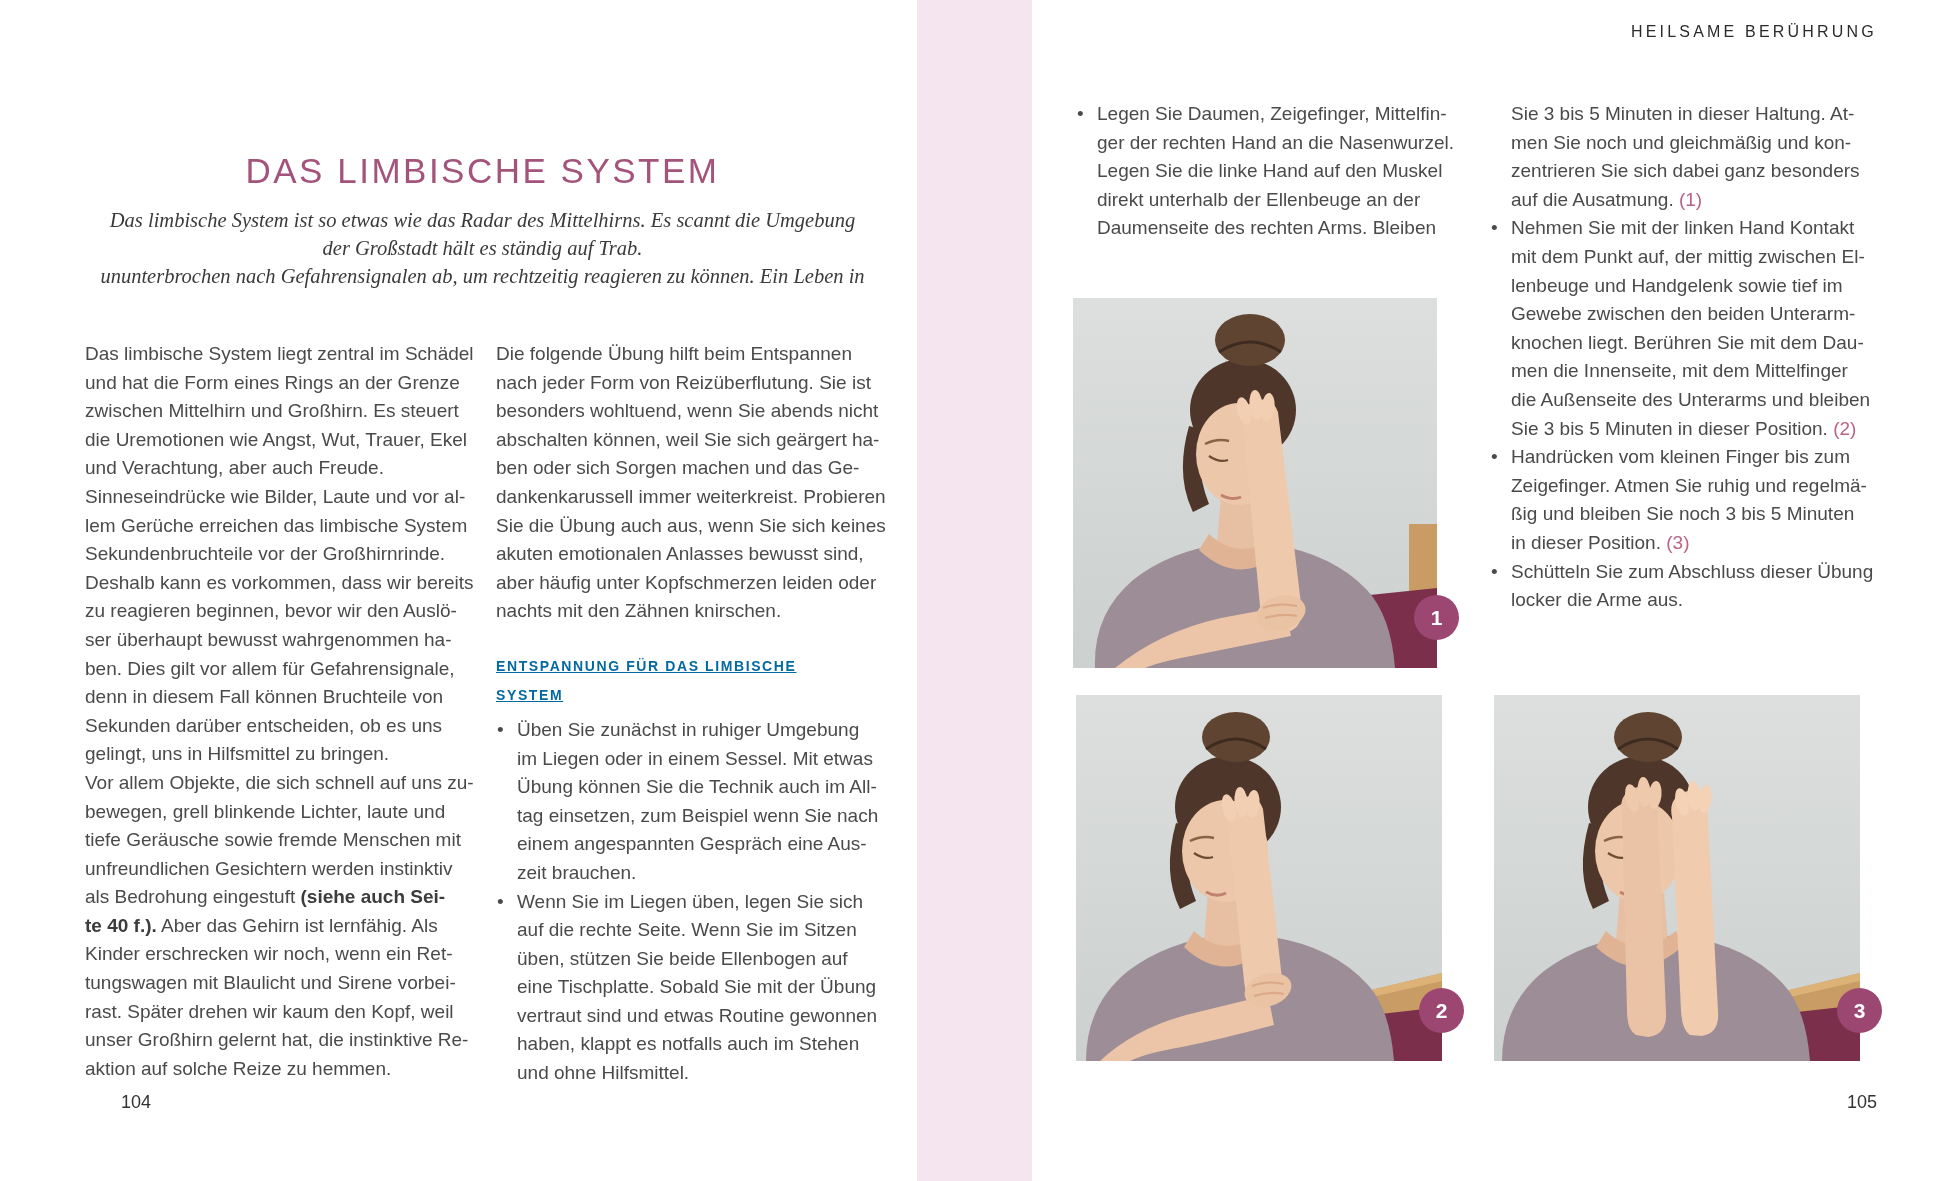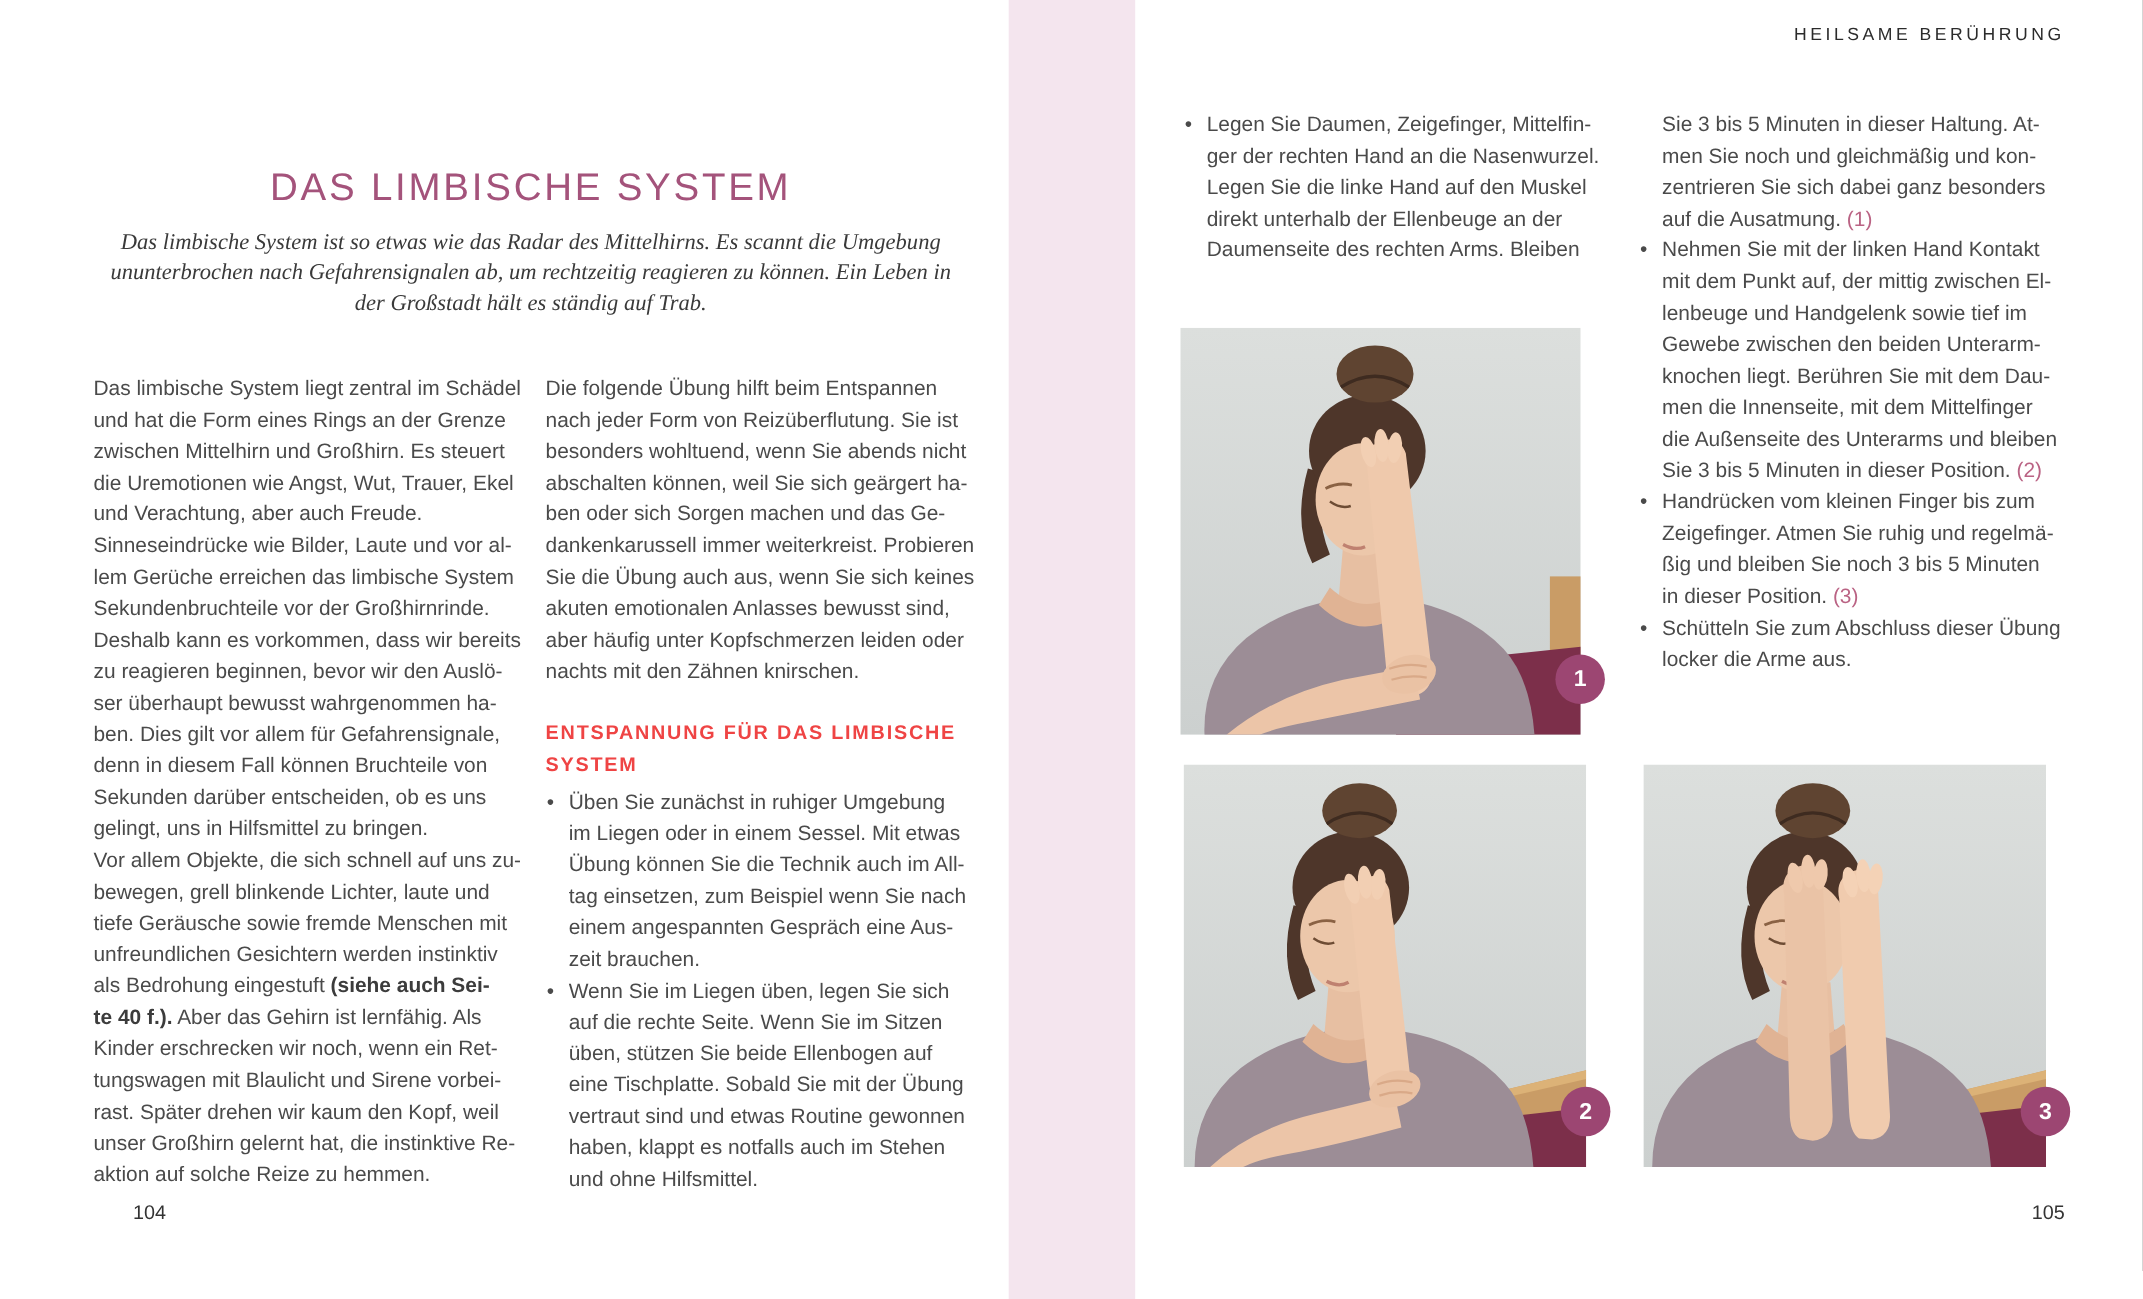--- a/index.html
+++ b/index.html
@@ -17,22 +17,22 @@
 
   .body-col{position:absolute;font-size:19px;line-height:28.6px;color:#4a4a4a;}
   .body-col .line{white-space:nowrap;}
   .line b{color:#3c3c3c;}
   .accent{color:#ba6384;}
   #l-col1{left:85px;top:340px;width:380px;}
   #l-col2{left:496px;top:340px;width:385px;}
   #r-col1{left:1076px;top:100px;width:367px;}
   #r-col2{left:1490px;top:100px;width:387px;}
 
-  .subhead{margin-top:26px;font-size:18px;font-weight:bold;letter-spacing:1.6px;
-    color:#ef4444;line-height:29px;}
+  .subhead{margin-top:26px;font-size:14px;font-weight:bold;letter-spacing:1.6px;
+    color:#0369a1;line-height:29px;text-decoration:underline;}
   .subhead .line{white-space:nowrap;}
   .bullets{margin-top:6px;}
   .bullet-item{position:relative;padding-left:21px;}
   .bullet-item .dot{position:absolute;left:1px;top:0;color:#4a4a4a;}
   .cont-lines{padding-left:21px;}
 
   .running-header{position:absolute;top:23px;right:71px;font-size:16px;
     letter-spacing:3.2px;color:#2b2b2b;}
   .page-num{position:absolute;top:1092px;font-size:18px;color:#333;margin-left:36px;}
   #pn-left{left:85px;}
@@ -51,22 +51,22 @@
 <body>
 
 <div class="spread">
 
   <div class="gutter"></div>
 
   <section>
     <h1 class="title">DAS LIMBISCHE SYSTEM</h1>
     <div class="intro">
         <div class="line">Das limbische System ist so etwas wie das Radar des Mittelhirns. Es scannt die Umgebung</div>
+        <div class="line">der Großstadt hält es ständig auf Trab.</div>
         <div class="line">ununterbrochen nach Gefahrensignalen ab, um rechtzeitig reagieren zu können. Ein Leben in</div>
-        <div class="line">der Großstadt hält es ständig auf Trab.</div>
       </div>
 
     <div class="body-col" id="l-col1">
         <div class="line">Das limbische System liegt zentral im Schädel</div>
         <div class="line">und hat die Form eines Rings an der Grenze</div>
         <div class="line">zwischen Mittelhirn und Großhirn. Es steuert</div>
         <div class="line">die Uremotionen wie Angst, Wut, Trauer, Ekel</div>
         <div class="line">und Verachtung, aber auch Freude.</div>
         <div class="line">Sinneseindrücke wie Bilder, Laute und vor al-</div>
         <div class="line">lem Gerüche erreichen das limbische System</div>

